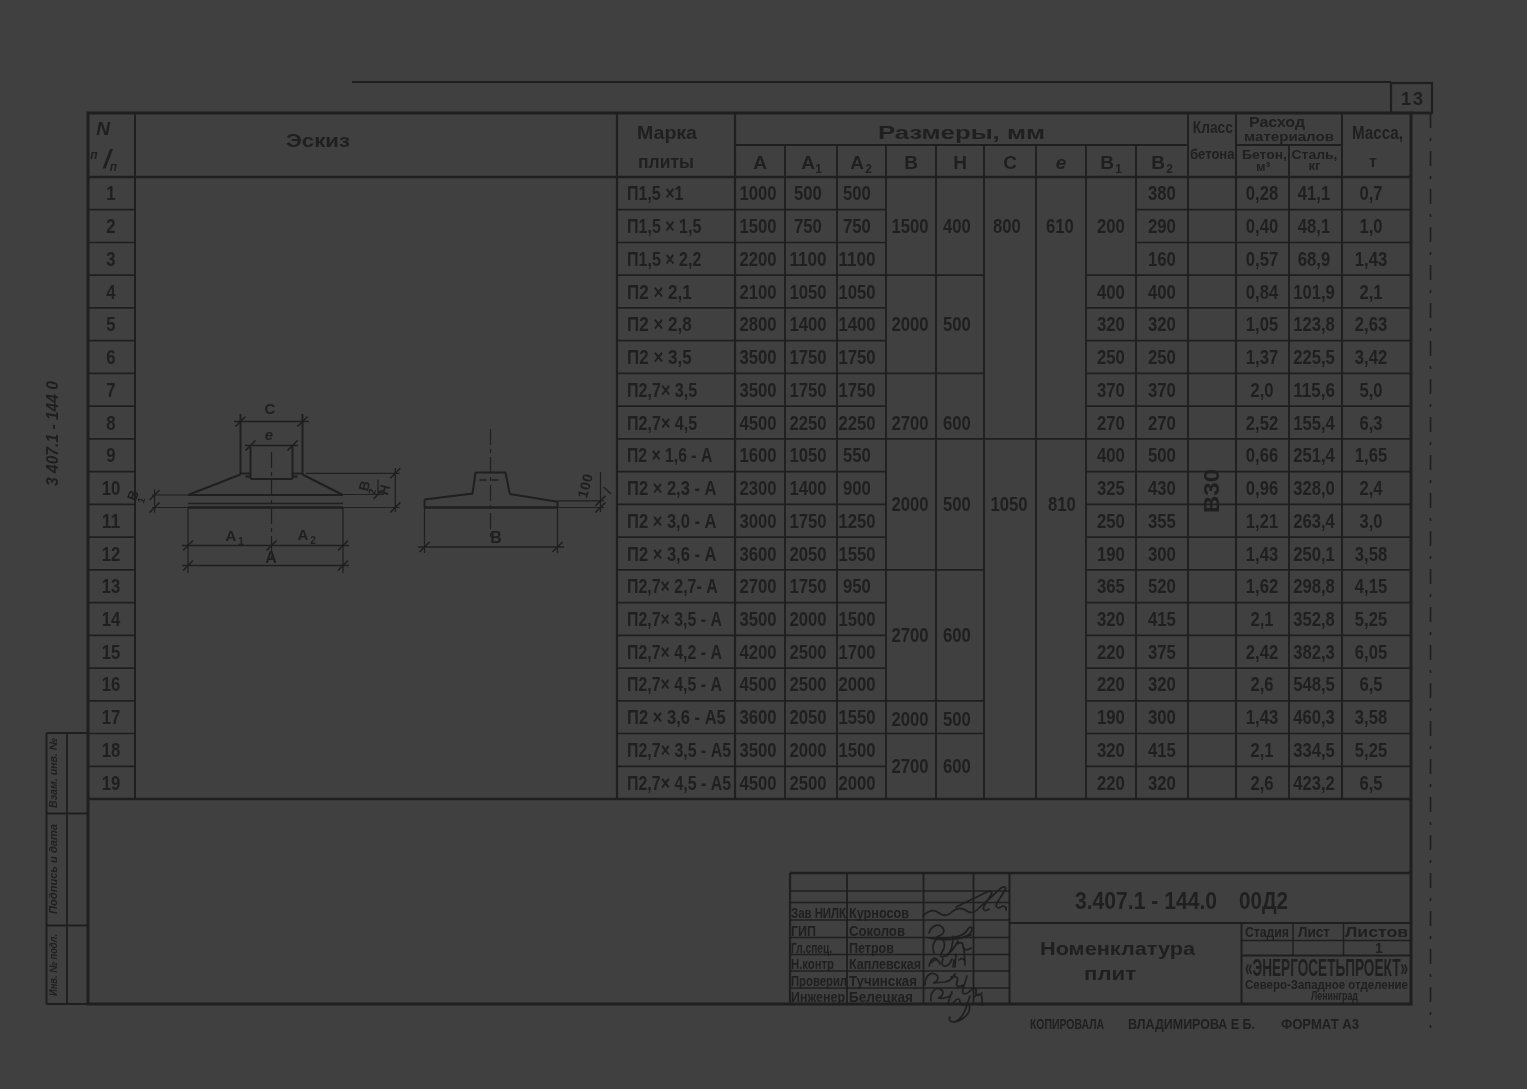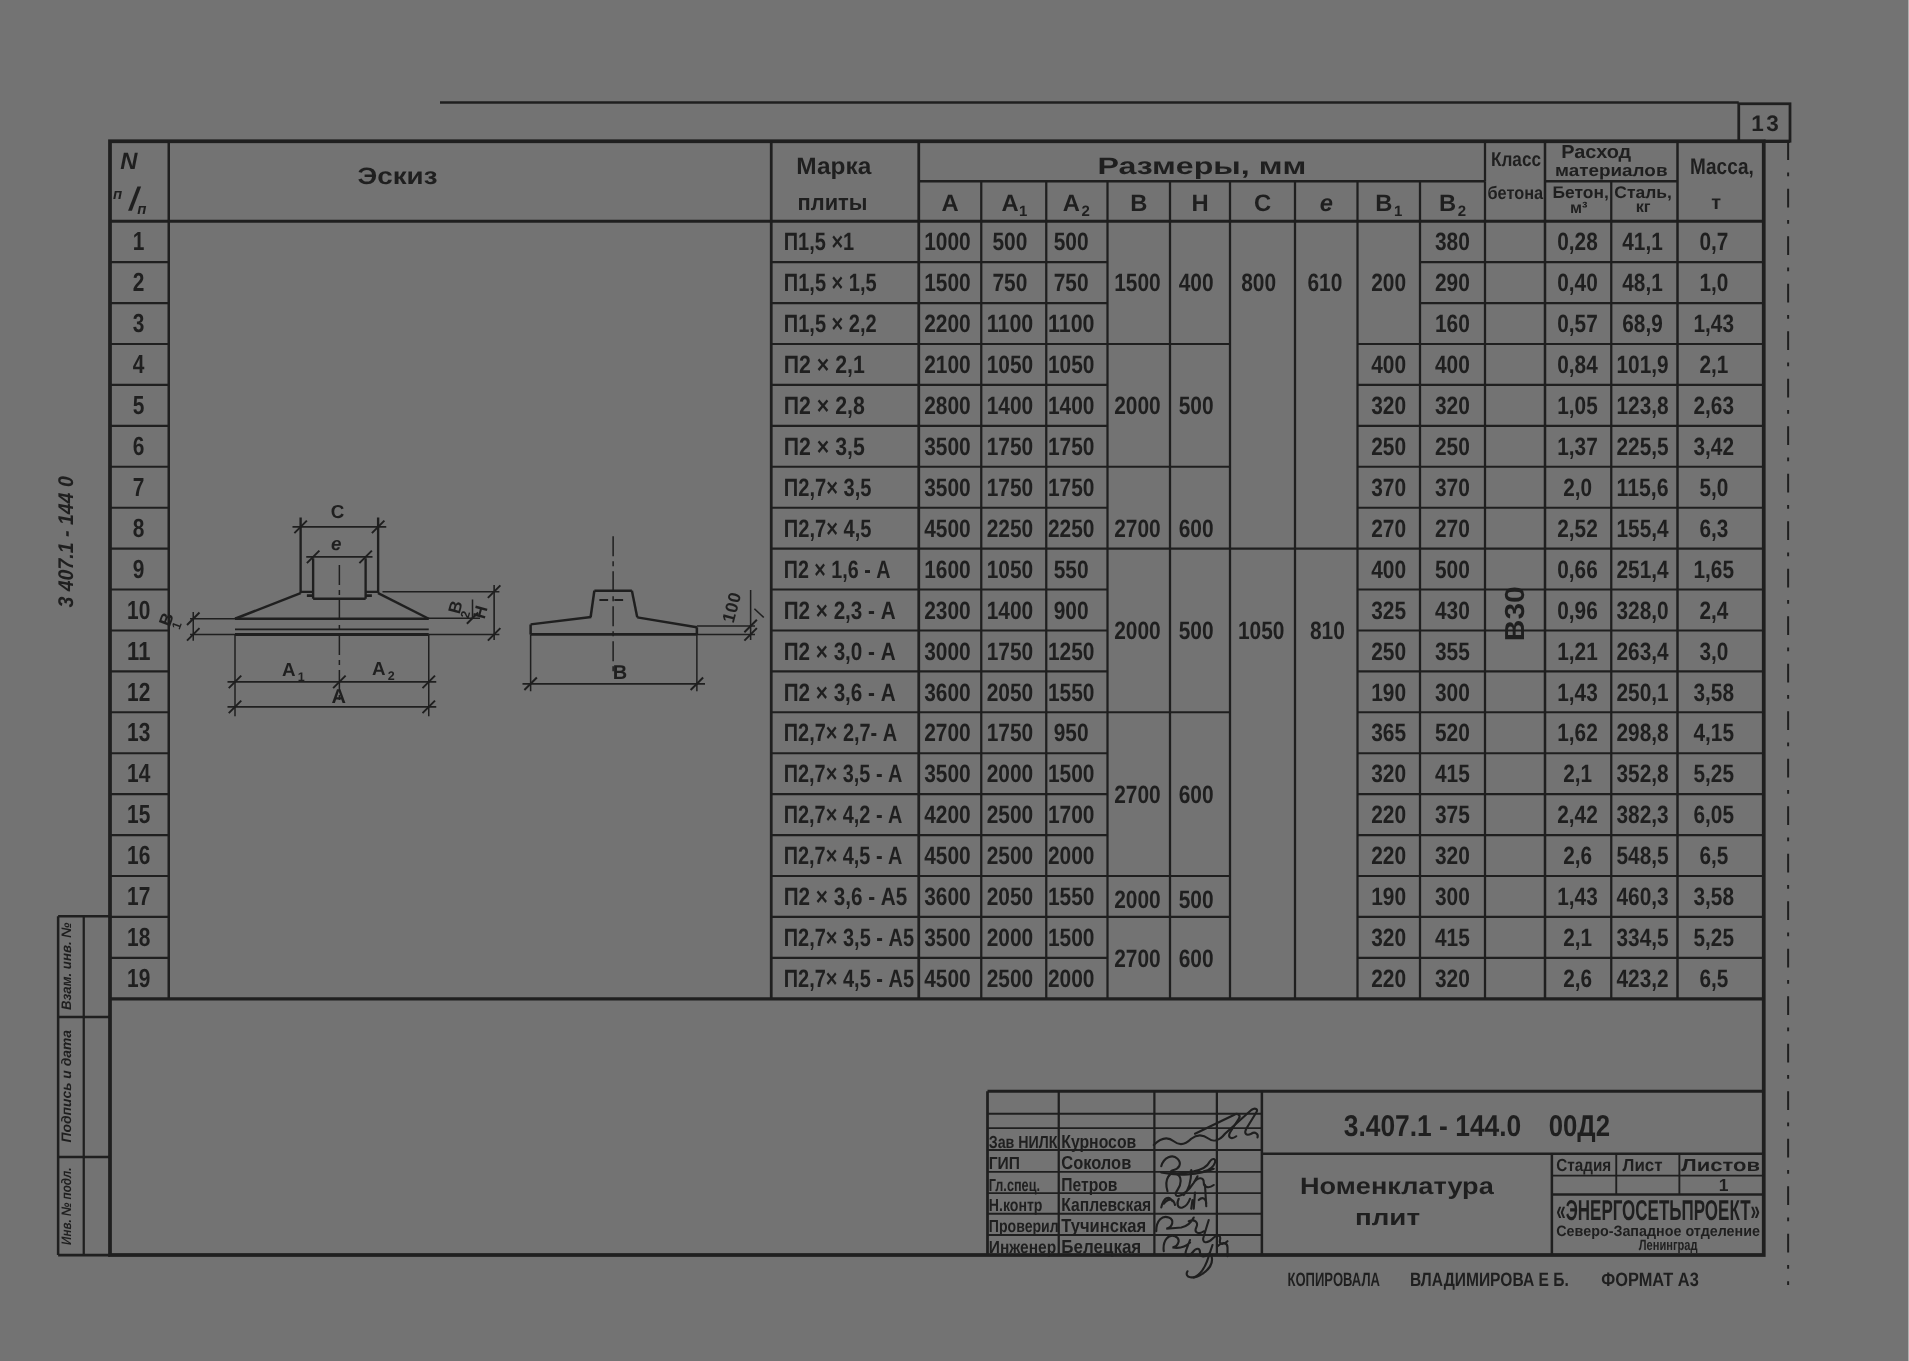--- a/index.html
+++ b/index.html
@@ -1,17 +1,17 @@
 <!DOCTYPE html>
 <html><head>
 <meta charset="utf-8">
 <title>3.407.1-144.0</title>
 <style>
 html,body{margin:0;padding:0;background:#ffffff;}
-#page{position:relative;width:1527px;height:1089px;background:#737373;overflow:hidden;font-family:"Liberation Sans",sans-serif;filter:grayscale(1) blur(0.24px);}
+#page{position:relative;width:1527px;height:1089px;background:#be185d;overflow:hidden;font-family:"Liberation Sans",sans-serif;filter:grayscale(1) blur(0.24px);}
 </style>
 </head>
 <body>
 <div id="page">
 <svg width="1527" height="1089" viewBox="0 0 1527 1089">
 
 <line x1="352.0" y1="82.0" x2="1391.0" y2="82.0" stroke="#1f1f1f" stroke-width="2.0" stroke-linecap="butt"></line>
 
 <g>
         <rect x="1391" y="83" width="41" height="30" fill="none" stroke="#1f1f1f" stroke-width="2.2"></rect>

